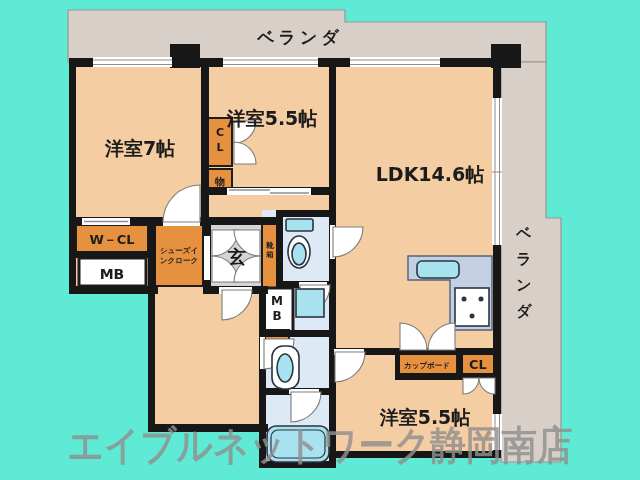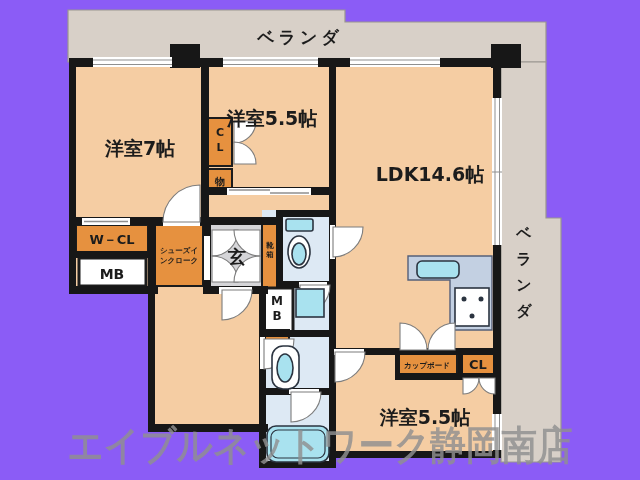--- a/index.html
+++ b/index.html
@@ -1,16 +1,16 @@
 <!DOCTYPE html>
 <html style="--floor: #f5cda3; --closet: #e6913f; --balcony: #d8d0c8; --entrance: #d5d5d8; --water: #dde9f4; --fixture: #a9e2ef; --counter: #c3d0e2; --wall: #171717; --watermark: #909090;"><head>
 <meta charset="utf-8">
 <style>
   html,body{margin:0;padding:0;background:#fff;}
-  #stage{position:relative;width:640px;height:480px;background:#8b5cf6;overflow:hidden;
+  #stage{position:relative;width:640px;height:480px;background:#5eead4;overflow:hidden;
          font-family:"DejaVu Sans","Liberation Sans",sans-serif;}
   svg{display:block}
   .veranda{fill:var(--balcony,#d8d0c8);stroke:#9a968f;stroke-width:1.2;}
   .floor{fill:var(--floor,#f5cda3);}
   .genkan{fill:var(--entrance,#d5d5d8);}
   .closet{fill:var(--closet,#e6913f);stroke:#1c1c1c;stroke-width:2;}
   .waterroom{fill:var(--water,#dde9f4);}
   .whitebox{fill:#ffffff;stroke:#1c1c1c;stroke-width:3;}
   .wall{fill:var(--wall,#171717);}
   .gap{fill:#ffffff;}

